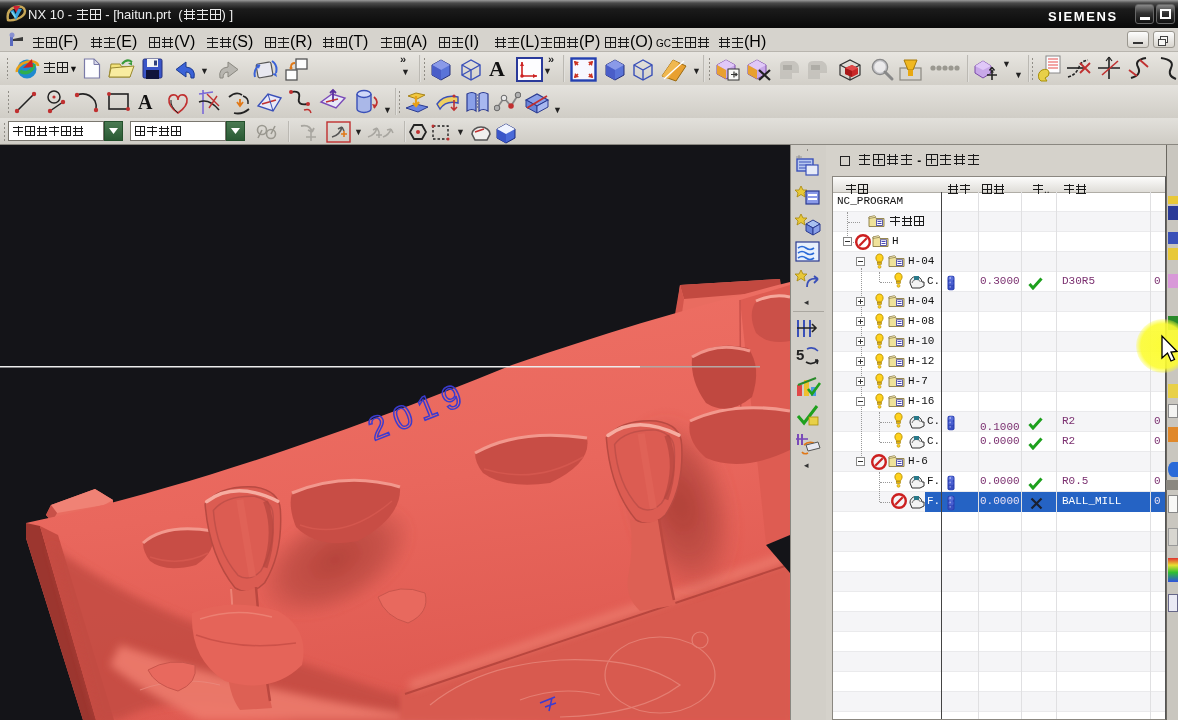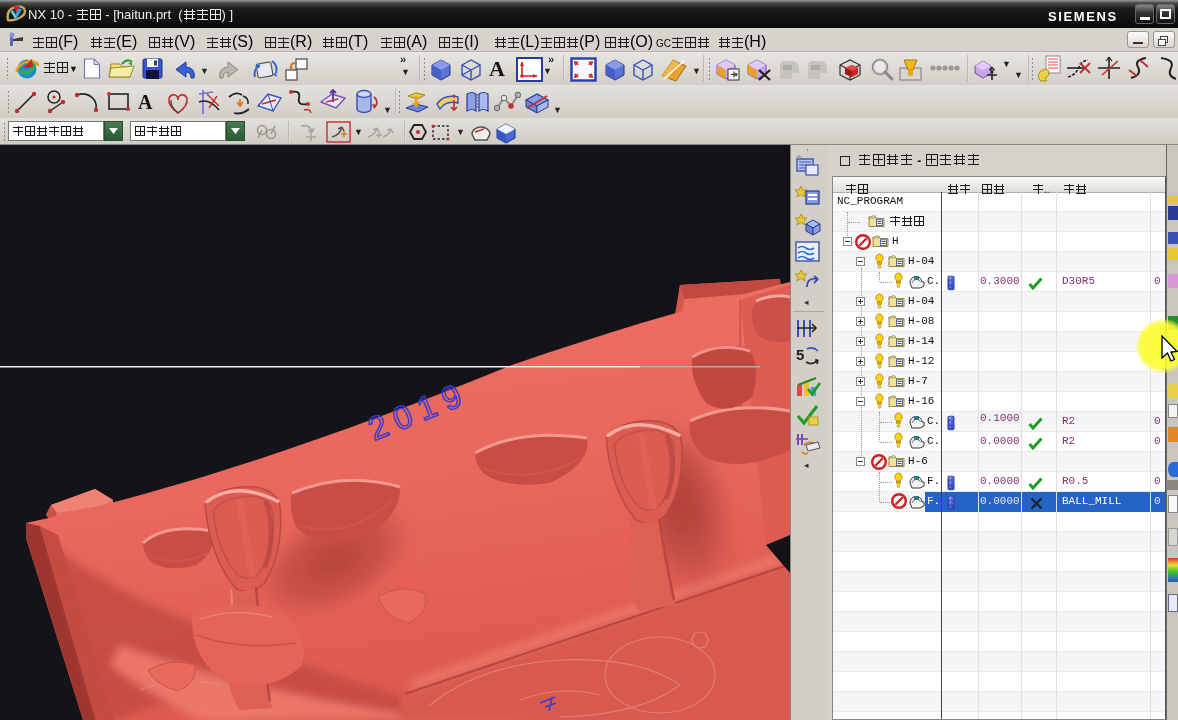--- a/index.html
+++ b/index.html
@@ -688,33 +688,33 @@
 <div class="treedoth" style="left:880px;top:482px;width:12px"></div>
 <div class="treedoth" style="left:880px;top:502px;width:12px"></div>
 
 <div class="lbl" style="left:837px;top:195px">NC_PROGRAM</div>
 <div class="lbl" style="left:889px;top:216px"><span class="k k10 ka"></span><span class="k k10 kc"></span><span class="k k10 kb"></span></div>
 <div class="lbl" style="left:892px;top:235px">H</div>
 <div class="lbl" style="left:908px;top:255px">H-04</div>
 <div class="lbl" style="left:927px;top:275px">C.</div>
 <div class="lbl" style="left:908px;top:295px">H-04</div>
 <div class="lbl" style="left:908px;top:315px">H-08</div>
-<div class="lbl" style="left:908px;top:335px">H-14</div>
+<div class="lbl" style="left:908px;top:335px">H-10</div>
 <div class="lbl" style="left:908px;top:355px">H-12</div>
 <div class="lbl" style="left:908px;top:375px">H-7</div>
 <div class="lbl" style="left:908px;top:395px">H-16</div>
 <div class="lbl" style="left:927px;top:415px">C.</div>
 <div class="lbl" style="left:927px;top:435px">C.</div>
 <div class="lbl" style="left:908px;top:455px">H-6</div>
 <div class="lbl" style="left:927px;top:475px">F.</div>
 <div class="lbl" style="left:927px;top:495px;color:#fff">F.</div>
 
 <div class="lbl pur" style="left:980px;top:275px">0.3000</div>
 <div class="lbl pur" style="left:1062px;top:275px">D30R5</div>
-<div class="lbl pur" style="left:980px;top:412px">0.1000</div>
+<div class="lbl pur" style="left:980px;top:421px">0.1000</div>
 <div class="lbl pur" style="left:1062px;top:415px">R2</div>
 <div class="lbl pur" style="left:980px;top:435px">0.0000</div>
 <div class="lbl pur" style="left:1062px;top:435px">R2</div>
 <div class="lbl pur" style="left:980px;top:475px">0.0000</div>
 <div class="lbl pur" style="left:1062px;top:475px">R0.5</div>
 <div class="lbl" style="left:980px;top:495px;color:#e7e0f5">0.0000</div>
 <div class="lbl" style="left:1062px;top:495px;color:#fff">BALL_MILL</div>
 <div class="lbl pur" style="left:1154px;top:275px">0</div>
 <div class="lbl pur" style="left:1154px;top:415px">0</div>
 <div class="lbl pur" style="left:1154px;top:435px">0</div>

